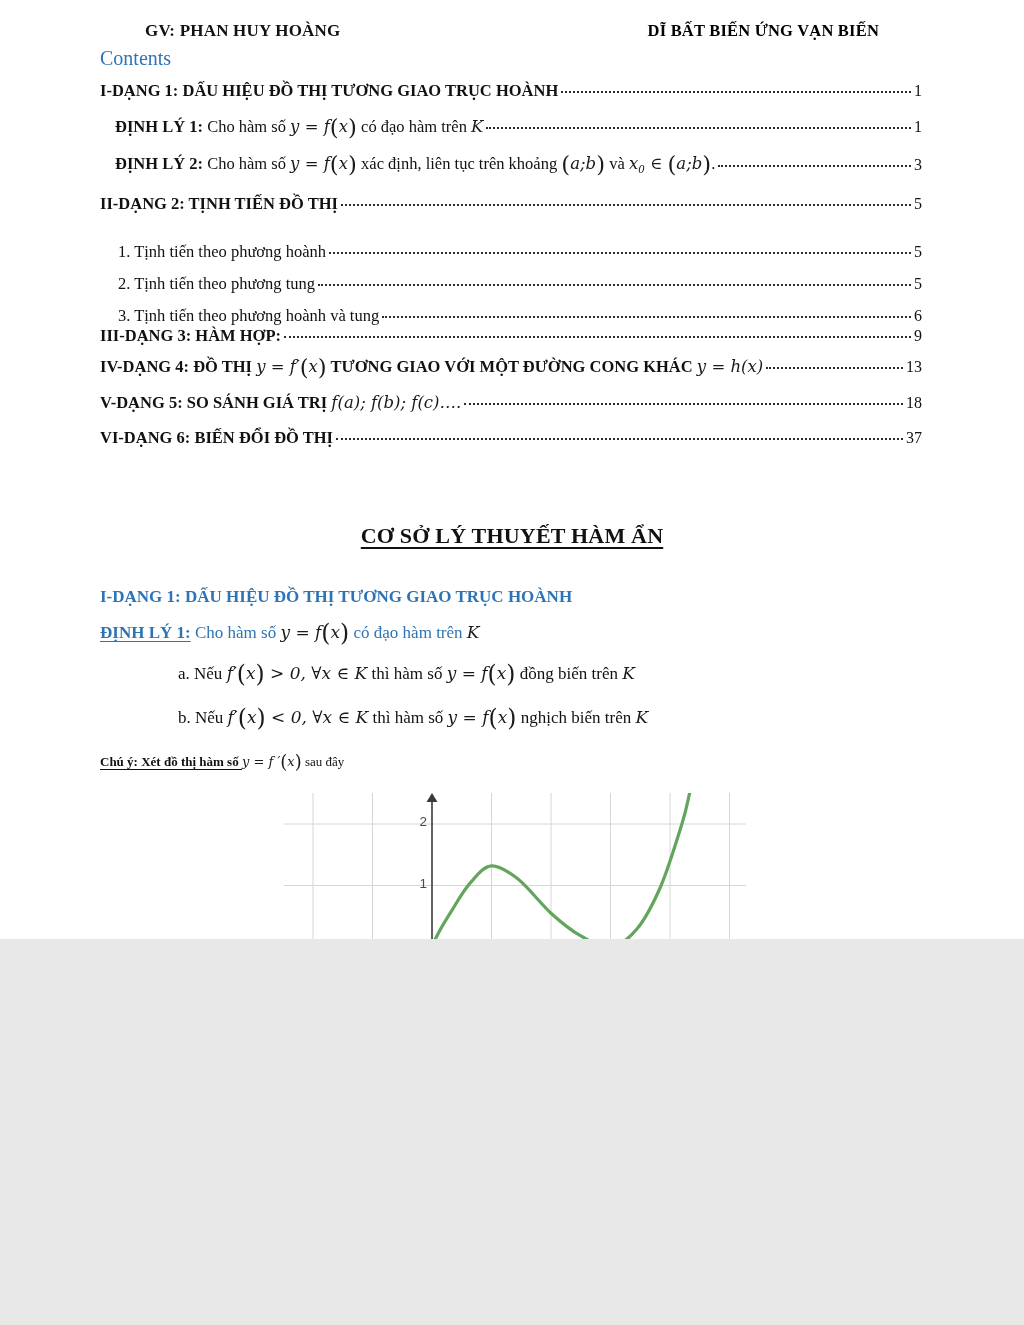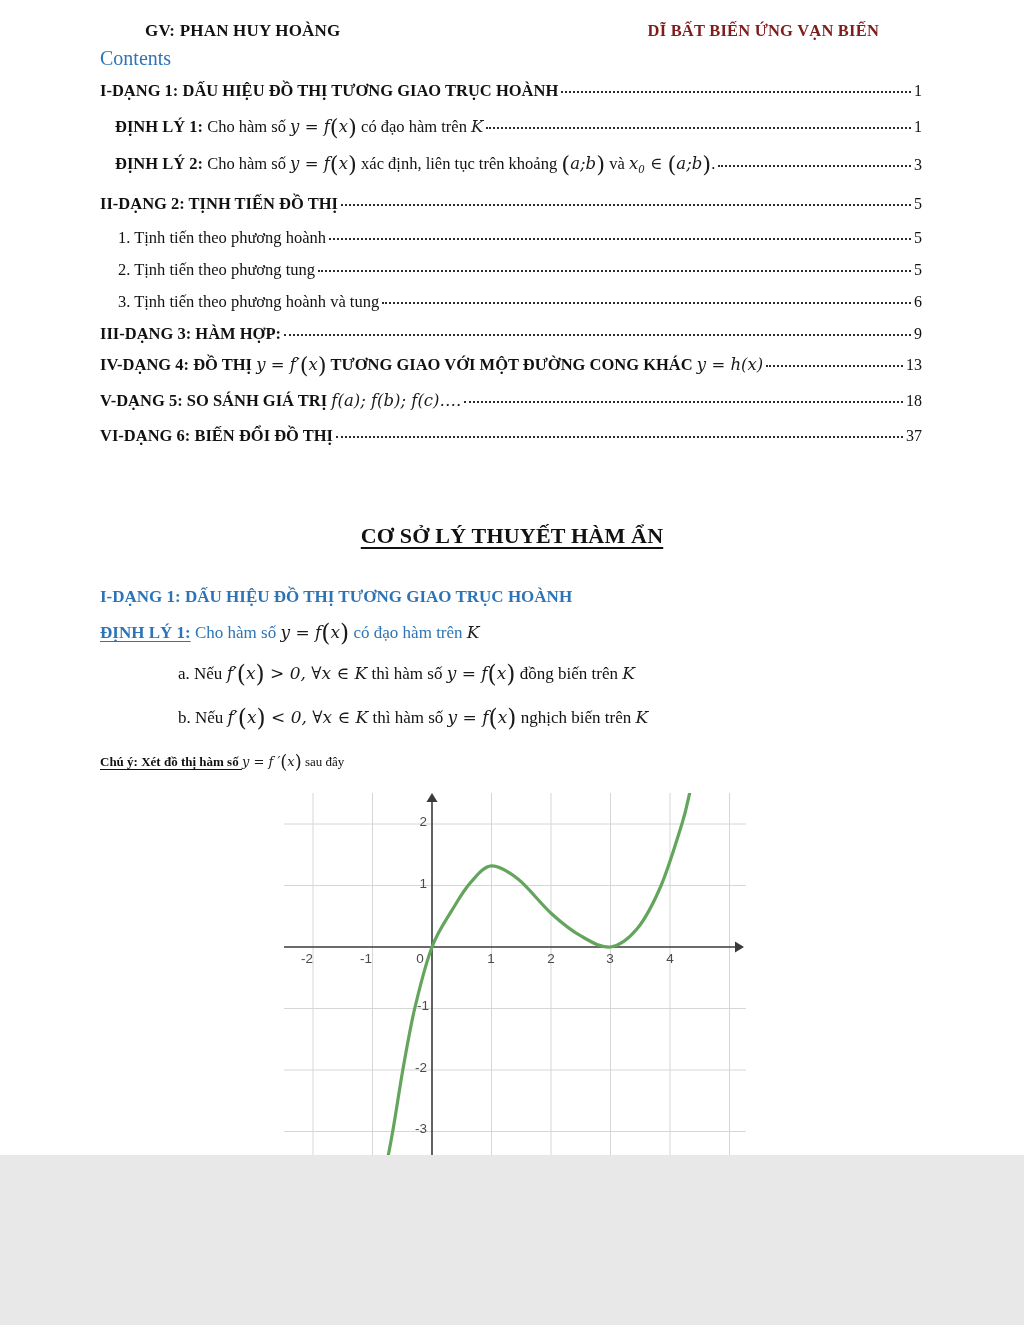--- a/index.html
+++ b/index.html
@@ -1,18 +1,18 @@
 <!DOCTYPE html>
 <html><head>
 <meta charset="utf-8">
 <style>
   :root{ --blue:#2E74B5; --red:#FF0000; --grid:#d6d6d6; --axis:#3a3a3a; --tick:#4a4a4a; }
   *{margin:0;padding:0;box-sizing:border-box;}
   html,body{background:#e8e8e8;}
-  .page{position:relative;width:1024px;height:1155px;background:#ffffff;margin:0 auto;
+  .page{position:relative;width:1024px;height:939px;background:#ffffff;margin:0 auto;
         font-family:"Liberation Serif","DejaVu Serif",serif;color:#111;overflow:hidden;}
 
   
   .header{position:absolute;top:21px;left:100px;right:100px;display:flex;justify-content:space-between;align-items:baseline;}
   .teacher{font-weight:bold;font-size:17px;margin-left:45px;letter-spacing:.2px;}
   .motto{font-weight:bold;font-size:16.5px;margin-right:45px;letter-spacing:.2px;}
   .contents{position:absolute;top:47px;left:100px;font-size:20px;}
 
   
   .toc{position:absolute;top:81px;left:100px;right:102px;font-size:16.5px;line-height:1.25;}
@@ -50,21 +50,21 @@
 
   .pagenum{position:absolute;top:1270px;left:0;width:100%;text-align:center;font-size:16px;}
 </style>
 </head>
 <body>
 
 <div class="page">
 
   <div class="header">
     <span class="teacher">GV: PHAN HUY HOÀNG</span>
-    <span class="motto" style="color: #7f1d1d;">DĨ BẤT BIẾN ỨNG VẠN BIẾN</span>
+    <span class="motto" style="color: #000000;">DĨ BẤT BIẾN ỨNG VẠN BIẾN</span>
   </div>
   <div class="contents" style="color: rgb(46, 116, 181);">Contents</div>
 
   <div class="toc">
     <div class="toc-row" style="margin-top:0">
         <span class="toc-text"><span class="seg seg-b">I-DẠNG 1: DẤU HIỆU ĐỒ THỊ TƯƠNG GIAO TRỤC HOÀNH </span></span>
         <span class="toc-fill"></span>
         <span class="toc-page">1</span>
       </div>
     <div class="toc-row ind1" style="margin-top:14px">
@@ -75,36 +75,36 @@
     <div class="toc-row ind1" style="margin-top:15px">
         <span class="toc-text"><span class="seg seg-b">ĐỊNH LÝ 2: </span><span class="seg seg-r">Cho hàm số </span><span class="seg seg-m">y = f</span><span class="bp">(</span><span class="seg seg-m">x</span><span class="bp">)</span><span class="seg seg-r"> xác định, liên tục trên khoảng </span><span class="bp">(</span><span class="seg seg-m">a;b</span><span class="bp">)</span><span class="seg seg-r"> và </span><span class="seg seg-m">x</span><span class="seg seg-msub">0</span><span class="seg seg-m"> ∈ </span><span class="bp">(</span><span class="seg seg-m">a;b</span><span class="bp">)</span><span class="seg seg-r">.</span></span>
         <span class="toc-fill"></span>
         <span class="toc-page">3</span>
       </div>
     <div class="toc-row" style="margin-top:17px">
         <span class="toc-text"><span class="seg seg-b">II-DẠNG 2: TỊNH TIẾN ĐỒ THỊ</span></span>
         <span class="toc-fill"></span>
         <span class="toc-page">5</span>
       </div>
-    <div class="toc-row ind2" style="margin-top:14px">
+    <div class="toc-row ind2" style="margin-top:28px">
         <span class="toc-text"><span class="seg seg-r">1. Tịnh tiến theo phương hoành </span></span>
         <span class="toc-fill"></span>
         <span class="toc-page">5</span>
       </div>
     <div class="toc-row ind2" style="margin-top:11px">
         <span class="toc-text"><span class="seg seg-r">2. Tịnh tiến theo phương tung </span></span>
         <span class="toc-fill"></span>
         <span class="toc-page">5</span>
       </div>
     <div class="toc-row ind2" style="margin-top:11px">
         <span class="toc-text"><span class="seg seg-r">3. Tịnh tiến theo phương hoành và tung </span></span>
         <span class="toc-fill"></span>
         <span class="toc-page">6</span>
       </div>
-    <div class="toc-row" style="margin-top:12px">
+    <div class="toc-row" style="margin-top:0">
         <span class="toc-text"><span class="seg seg-b">III-DẠNG 3: HÀM HỢP:</span></span>
         <span class="toc-fill"></span>
         <span class="toc-page">9</span>
       </div>
     <div class="toc-row" style="margin-top:9px">
         <span class="toc-text"><span class="seg seg-b">IV-DẠNG 4: ĐỒ THỊ </span><span class="seg seg-m">y = f′</span><span class="bp">(</span><span class="seg seg-m">x</span><span class="bp">)</span><span class="seg seg-b">  TƯƠNG GIAO VỚI MỘT ĐƯỜNG CONG KHÁC </span><span class="seg seg-mn">y = h(x)</span><span class="seg seg-r"> </span></span>
         <span class="toc-fill"></span>
         <span class="toc-page">13</span>
       </div>
     <div class="toc-row" style="margin-top:14px">

